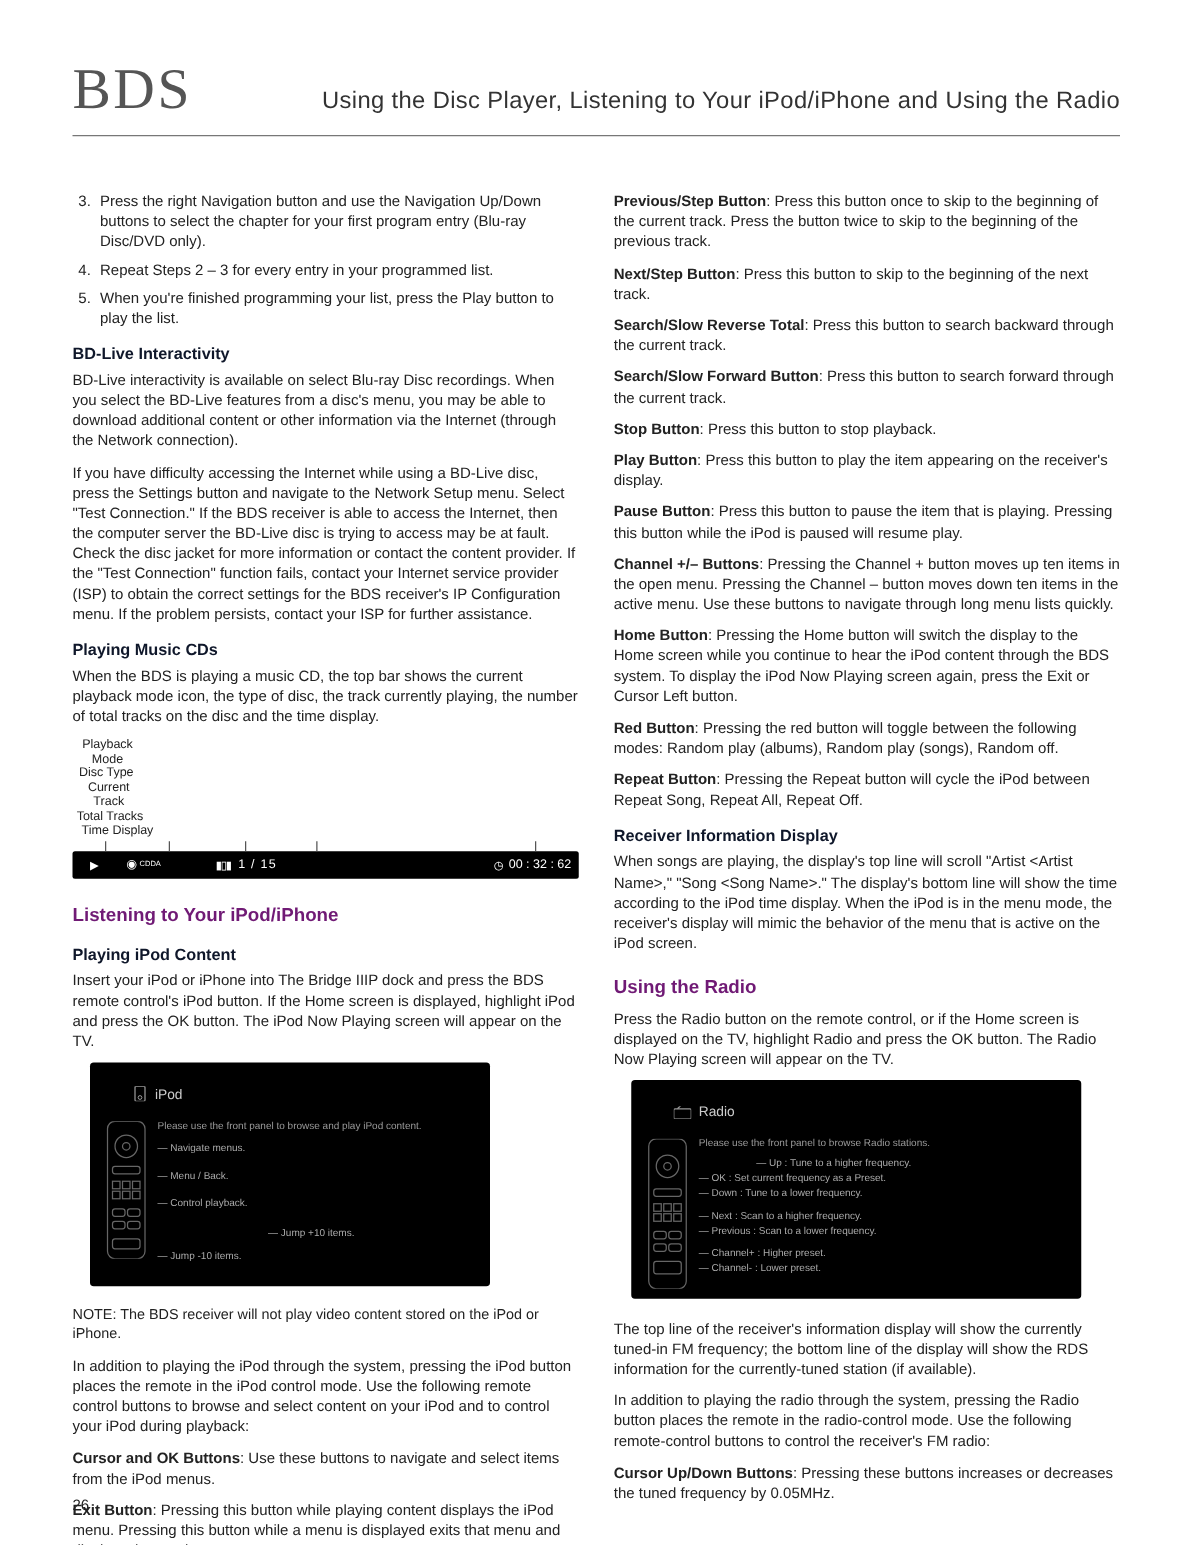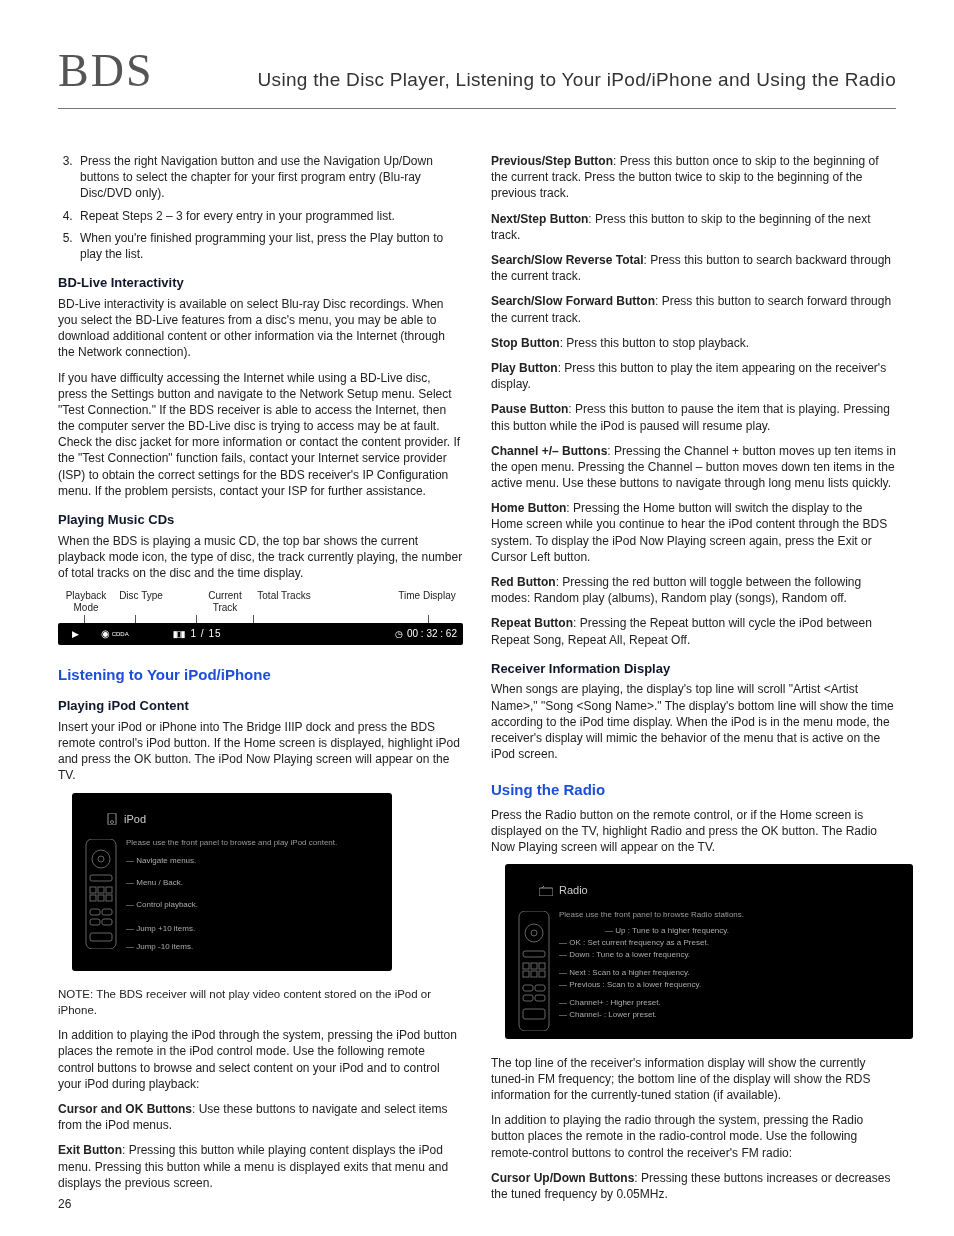--- a/index.html
+++ b/index.html
@@ -42,21 +42,21 @@
     gap: 28px;
   }
   .col {
     flex: 1;
     min-width: 0;
   }
   h2.section {
     font-size: 15px;
     font-weight: 700;
     margin: 18px 0 6px 0;
-    color: #1d4ed8;
+    color: #701a75;
   }
   h3.sub {
     font-size: 13px;
     font-weight: 700;
     margin: 12px 0 4px 0;
     color: #0f172a;
   }
   p { margin: 0 0 9px 0; }
   ol.steps {
     margin: 0 0 9px 0;
@@ -73,20 +73,21 @@
   }
   .display-diagram {
     margin: 8px 0 20px 0;
   }
   .diag-labels {
     display: flex;
     font-size: 10px;
     text-align: center;
     line-height: 1.15;
     margin-bottom: 2px;
+    flex-direction: column;
   }
   .diag-labels > div { padding: 0 2px; }
   .dl-pb { width: 52px; }
   .dl-dt { width: 50px; }
   .dl-sp1 { width: 24px; }
   .dl-ct { width: 54px; }
   .dl-tt { width: 56px; }
   .dl-sp2 { flex:1; }
   .dl-td { width: 68px; }
   .diag-ticks {
@@ -221,21 +222,21 @@
         <rect x="6" y="70" width="10" height="6" rx="2" fill="none" stroke="#666" stroke-width="1"></rect>
         <rect x="18" y="70" width="10" height="6" rx="2" fill="none" stroke="#666" stroke-width="1"></rect>
         <rect x="6" y="80" width="10" height="6" rx="2" fill="none" stroke="#666" stroke-width="1"></rect>
         <rect x="18" y="80" width="10" height="6" rx="2" fill="none" stroke="#666" stroke-width="1"></rect>
         <rect x="6" y="94" width="22" height="8" rx="2" fill="none" stroke="#666" stroke-width="1"></rect>
       </svg>
       <div class="hint-line">Please use the front panel to browse and play iPod content.</div>
       <div style="margin-top:6px;">— <span>Navigate menus.</span></div>
       <div style="margin-top:10px;">— <span>Menu / Back.</span></div>
       <div style="margin-top:10px;">— <span>Control playback.</span></div>
-      <div style="margin-top:12px;">— <span>Jump +10 items.</span></div>
+      <div style="margin-top:12px;text-align:center;">— <span>Jump +10 items.</span></div>
       <div style="margin-top:6px;">— <span>Jump -10 items.</span></div>
     </div>
 
     <p class="note">NOTE: The BDS receiver will not play video content stored on the iPod or iPhone.</p>
     <p>In addition to playing the iPod through the system, pressing the iPod button places the remote in the iPod control mode. Use the following remote control buttons to browse and select content on your iPod and to control your iPod during playback:</p>
     <p><span class="b">Cursor and OK Buttons</span><span>: Use these buttons to navigate and select items from the iPod menus.</span></p>
     <p><span class="b">Exit Button</span><span>: Pressing this button while playing content displays the iPod menu. Pressing this button while a menu is displayed exits that menu and displays the previous screen.</span></p>
   </div>
 
   <div class="col">
@@ -250,21 +251,21 @@
     <p><span class="b">Home Button</span><span>: Pressing the Home button will switch the display to the Home screen while you continue to hear the iPod content through the BDS system. To display the iPod Now Playing screen again, press the Exit or Cursor Left button.</span></p>
     <p><span class="b">Red Button</span><span>: Pressing the red button will toggle between the following modes: Random play (albums), Random play (songs), Random off.</span></p>
     <p><span class="b">Repeat Button</span><span>: Pressing the Repeat button will cycle the iPod between Repeat Song, Repeat All, Repeat Off.</span></p>
 
     <h3 class="sub">Receiver Information Display</h3>
     <p>When songs are playing, the display's top line will scroll "Artist &lt;Artist Name&gt;," "Song &lt;Song Name&gt;." The display's bottom line will show the time according to the iPod time display. When the iPod is in the menu mode, the receiver's display will mimic the behavior of the menu that is active on the iPod screen.</p>
 
     <h2 class="section">Using the Radio</h2>
     <p>Press the Radio button on the remote control, or if the Home screen is displayed on the TV, highlight Radio and press the OK button. The Radio Now Playing screen will appear on the TV.</p>
 
-    <div class="screenshot" style="width:408px; margin-left:14px;">
+    <div class="screenshot" style="width:360px; margin-left:14px;">
       <div class="win-title">
         <svg width="14" height="10">
             <rect x="0" y="2" width="14" height="8" rx="1" fill="none" stroke="#999" stroke-width="1"></rect>
             <line x1="3" y1="2" x2="6" y2="-1" stroke="#999" stroke-width="1"></line>
           </svg><span>Radio</span>
       </div>
       <svg class="remote-svg" width="34" height="120">
         <rect x="2" y="0" width="30" height="120" rx="6" fill="none" stroke="#666" stroke-width="1"></rect>
         <circle cx="17" cy="22" r="9" fill="none" stroke="#666" stroke-width="1"></circle>
         <circle cx="17" cy="22" r="3" fill="none" stroke="#666" stroke-width="1"></circle>

